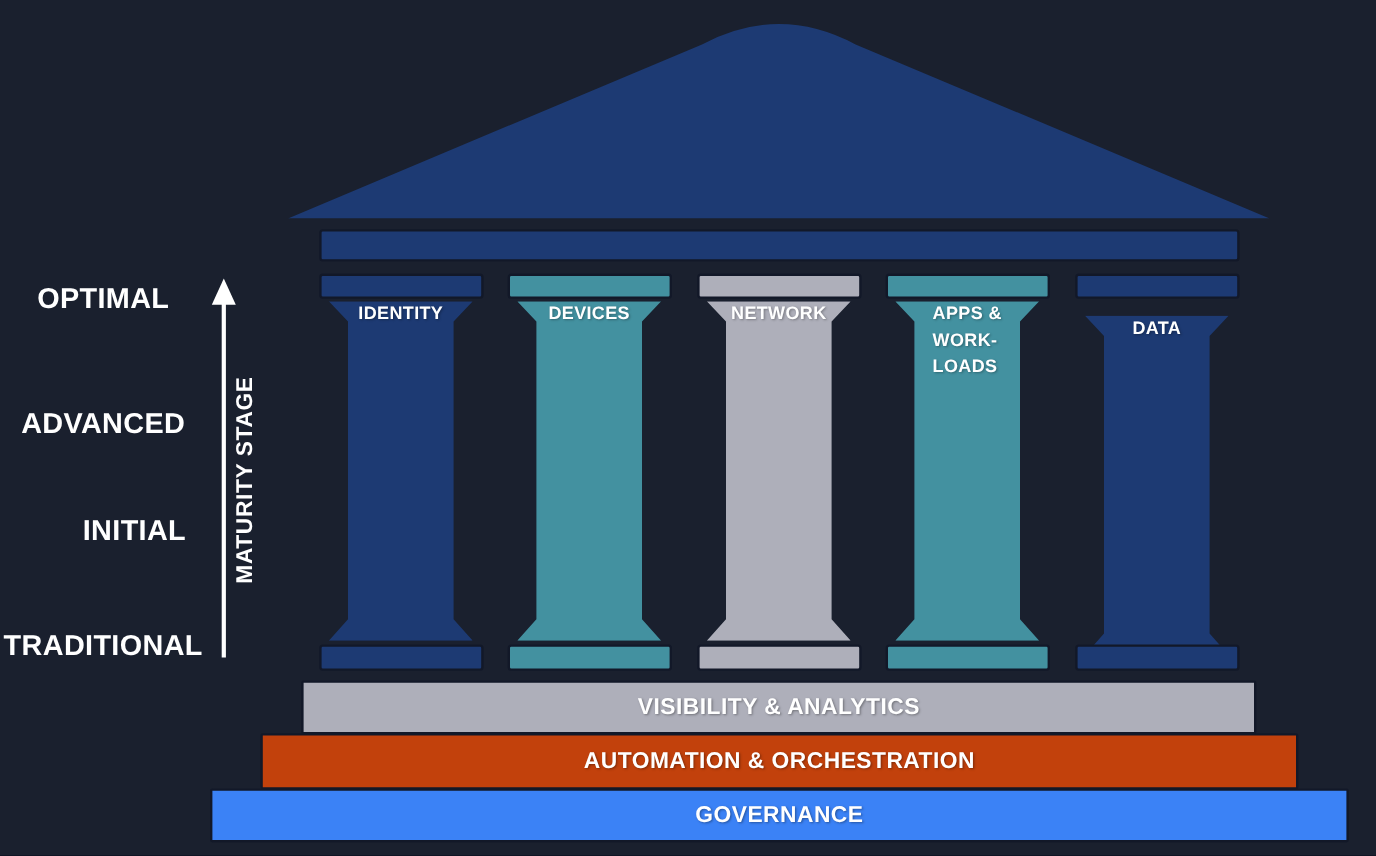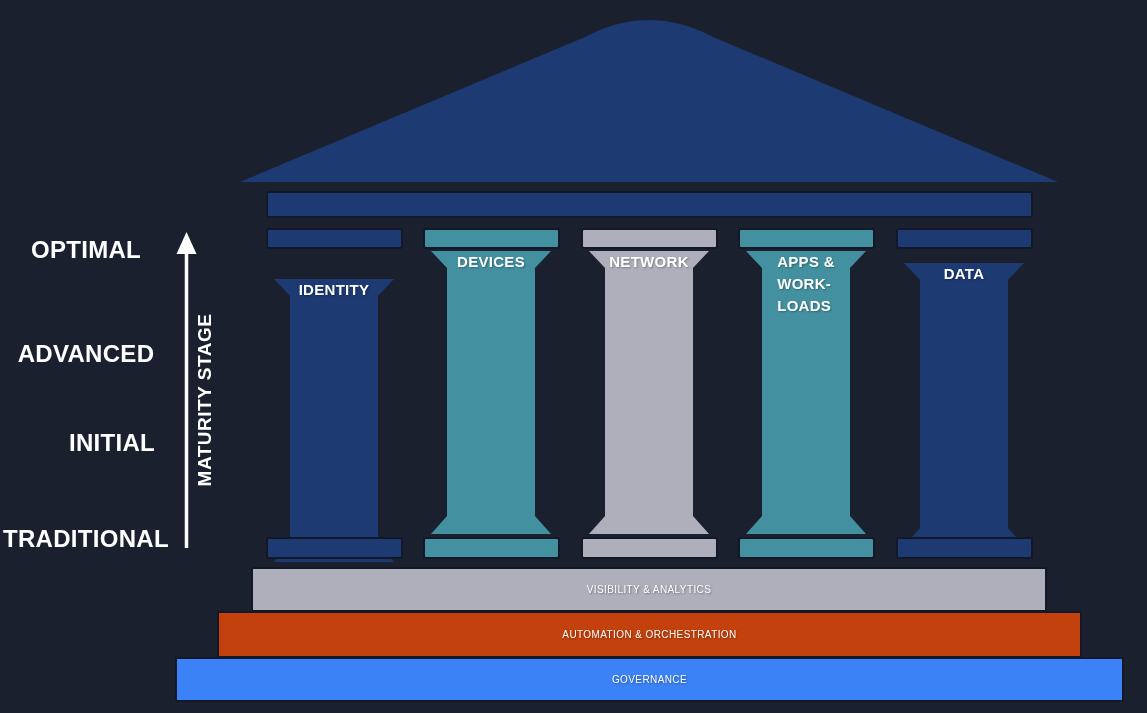--- a/index.html
+++ b/index.html
@@ -53,21 +53,21 @@
   .pillar-label.centered{text-align:center;}
   .plinth{
     position:absolute;top:309px;left:0;width:137px;height:22px;
     border-radius:3px;border:2px solid #121828;box-sizing:border-box;
   }
   
   .band{
     position:absolute;
     display:flex;align-items:center;justify-content:center;
     border:2px solid #121828;box-sizing:border-box;border-radius:2px;
-    font-size:10px;font-weight:normal;letter-spacing:.4px;
+    font-size:19px;font-weight:bold;letter-spacing:.4px;
     text-shadow:1px 1px 2px rgba(0,0,0,0.35);
   }
   .band-0{left:251px;top:567px;width:796px;height:45px;}
   .band-1{left:217px;top:611px;width:865px;height:47px;}
   .band-2{left:175px;top:657px;width:949px;height:45px;}
 </style>
 </head>
 <body>
 
 <div id="canvas">
@@ -84,21 +84,21 @@
   <div class="axis-title">MATURITY STAGE</div>
 
   <svg class="roof" width="818" height="170" viewBox="0 0 818 170">
     <path d="M 0 170 L 345 25 Q 409 -9 473 25 L 818 170 Z" fill="#1D3A73"></path>
   </svg>
 
   <div class="architrave" style="background-color: rgb(29, 58, 115);"></div>
 
   <div class="pillar pp0">
     <div class="abacus" style="background-color: rgb(29, 58, 115);"></div>
-    <div class="pillar-body" style="background-color: rgb(29, 58, 115); margin-top: 28px;">
+    <div class="pillar-body" style="background-color: rgb(29, 58, 115);">
       <span class="pillar-label centered">IDENTITY</span>
     </div>
     <div class="plinth" style="background-color: rgb(29, 58, 115);"></div>
   </div>
 
   <div class="pillar pp1">
     <div class="abacus" style="background-color: rgb(67, 145, 160);"></div>
     <div class="pillar-body" style="background-color: rgb(67, 145, 160);">
       <span class="pillar-label centered">DEVICES</span>
     </div>

